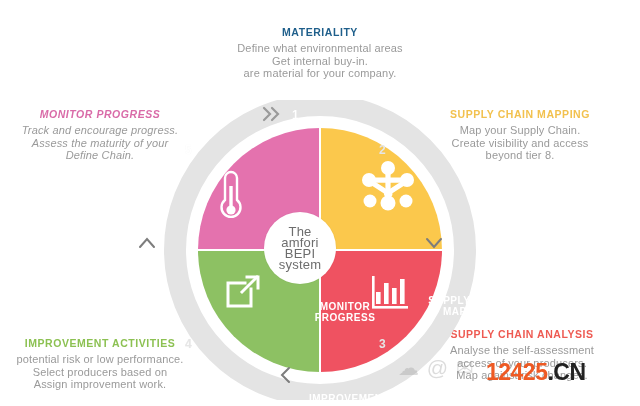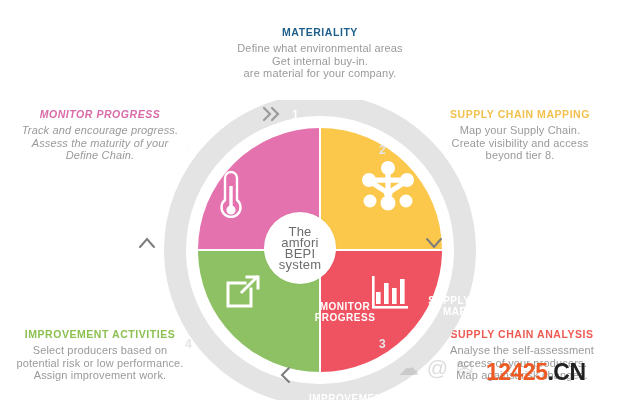--- a/index.html
+++ b/index.html
@@ -22,21 +22,21 @@
     font-size:11px;color:#9a9a9a;line-height:12.5px;
     letter-spacing:.15px;white-space:nowrap;
   }
   #blk-materiality{left:170px;top:26px;width:300px;}
   #blk-materiality .b-title{color:#1f5f8b;}
   #blk-monitor{left:2px;top:108px;width:196px;font-style:italic;}
   #blk-monitor .b-title{color:#d96ba8;}
   #blk-mapping{left:414px;top:108px;width:212px;}
   #blk-mapping .b-title{color:#f2c14e;}
   #blk-improve{left:0px;top:328px;width:200px;}
-  #blk-improve .b-title{color:#8cc152;}
+  #blk-improve .b-title{color:#8cc152;margin-top:9px;}
   #blk-analysis{left:416px;top:328px;width:212px;}
   #blk-analysis .b-title{color:#ee5a52;}
 
   
   #wheel{position:absolute;left:120px;top:100px;width:400px;height:300px;}
   #wheel svg{display:block;}
 
   .qlabel{
     position:absolute;text-align:center;color:#ffffff;
     font-size:10px;font-weight:bold;letter-spacing:.5px;line-height:10.5px;
@@ -109,22 +109,22 @@
 
   <div class="block" id="blk-mapping">
     <div class="b-title">SUPPLY CHAIN MAPPING</div>
     <div class="b-line">Map your Supply Chain.</div>
     <div class="b-line">Create visibility and access</div>
     <div class="b-line">beyond tier 8.</div>
   </div>
 
   <div class="block" id="blk-improve">
     <div class="b-title">IMPROVEMENT ACTIVITIES</div>
+    <div class="b-line">potential risk or low performance.</div>
     <div class="b-line">Select producers based on</div>
-    <div class="b-line">potential risk or low performance.</div>
     <div class="b-line">Assign improvement work.</div>
   </div>
 
   <div class="block" id="blk-analysis">
     <div class="b-title">SUPPLY CHAIN ANALYSIS</div>
     <div class="b-line">Analyse the self-assessment</div>
     <div class="b-line">access of your producers.</div>
     <div class="b-line">Map against risk changes.</div>
   </div>
 

